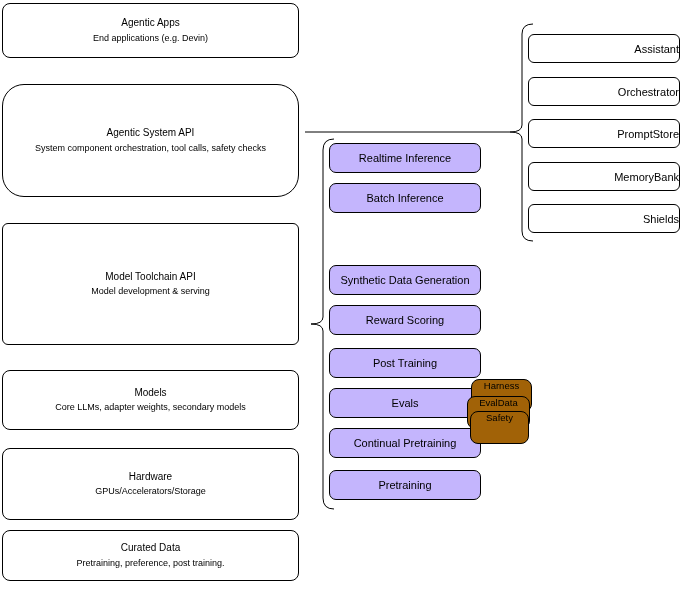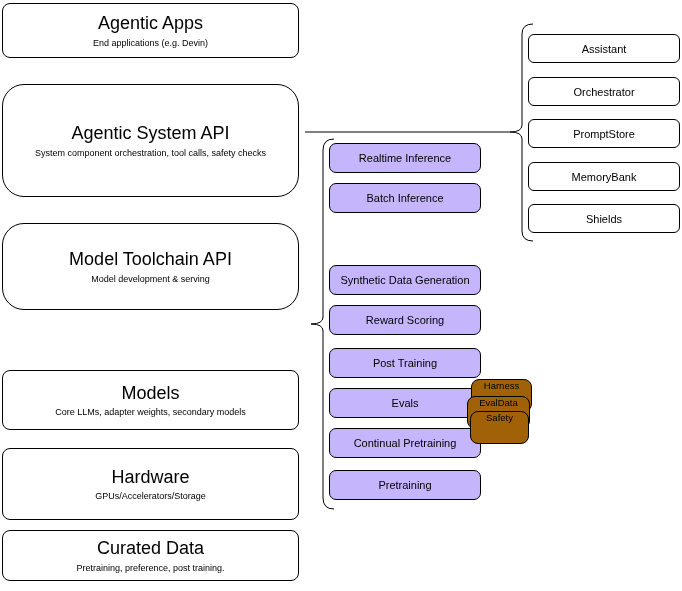--- a/index.html
+++ b/index.html
@@ -7,31 +7,31 @@
     position:relative;width:682px;height:591px;background:#ffffff;
     font-family:"Liberation Sans",sans-serif;color:#000;overflow:hidden;
   }
   .overlay{position:absolute;left:0;top:0;z-index:1;pointer-events:none;}
   .lbox{
     position:absolute;left:2px;width:297px;box-sizing:border-box;
     border:1px solid #000;background:#fff;z-index:2;
     display:flex;flex-direction:column;align-items:center;justify-content:center;
     text-align:center;
   }
-  .ltitle{font-size:18px;line-height:1.25;margin-bottom:3px;}
+  .ltitle{font-size:10px;line-height:1.25;margin-bottom:3px;}
   .lsub{font-size:9px;line-height:1.25;}
   .mbox{
     position:absolute;left:329px;width:152px;height:30px;box-sizing:border-box;
     border:1px solid #000;border-radius:7px;background:#c4b5fd;z-index:2;
     display:flex;align-items:center;justify-content:center;font-size:11px;
   }
   .rbox{
     position:absolute;left:528px;width:152px;height:29px;box-sizing:border-box;
     border:1px solid #000;border-radius:6px;background:#fff;z-index:2;
-    display:flex;align-items:center;justify-content:center;font-size:11px;
+    display:flex;align-items:center;justify-content:flex-end;font-size:11px;
   }
   .pill{
     position:absolute;box-sizing:border-box;height:33px;
     border:1px solid #000;border-radius:8px;background:#a16207;z-index:3;
     display:flex;align-items:flex-start;justify-content:center;font-size:9.5px;
   }
 </style>
 </head>
 <body>
 
@@ -46,21 +46,21 @@
   <div class="lbox" style="top:3px;height:55px;border-radius:8px">
     <div class="ltitle">Agentic Apps</div>
     <div class="lsub">End applications (e.g. Devin)</div>
   </div>
 
   <div class="lbox" style="top:84px;height:113px;border-radius:22px">
     <div class="ltitle">Agentic System API</div>
     <div class="lsub">System component orchestration, tool calls, safety checks</div>
   </div>
 
-  <div class="lbox" style="top:223px;height:87px;border-radius:22px">
+  <div class="lbox" style="top:223px;height:122px;border-radius:6px">
     <div class="ltitle">Model Toolchain API</div>
     <div class="lsub">Model development &amp; serving</div>
   </div>
 
   <div class="lbox" style="top:370px;height:60px;border-radius:8px">
     <div class="ltitle">Models</div>
     <div class="lsub">Core LLMs, adapter weights, secondary models</div>
   </div>
 
   <div class="lbox" style="top:448px;height:72px;border-radius:8px">

